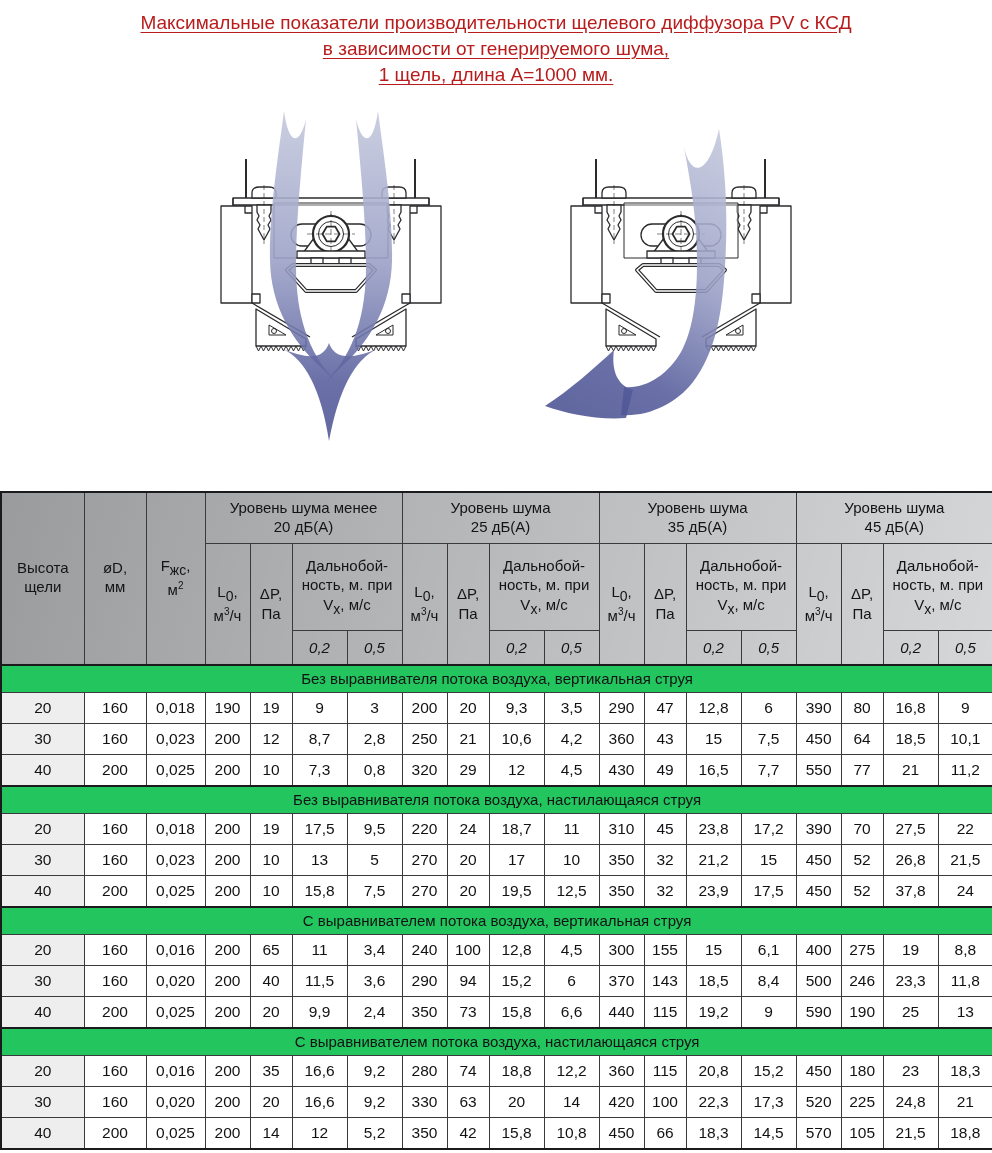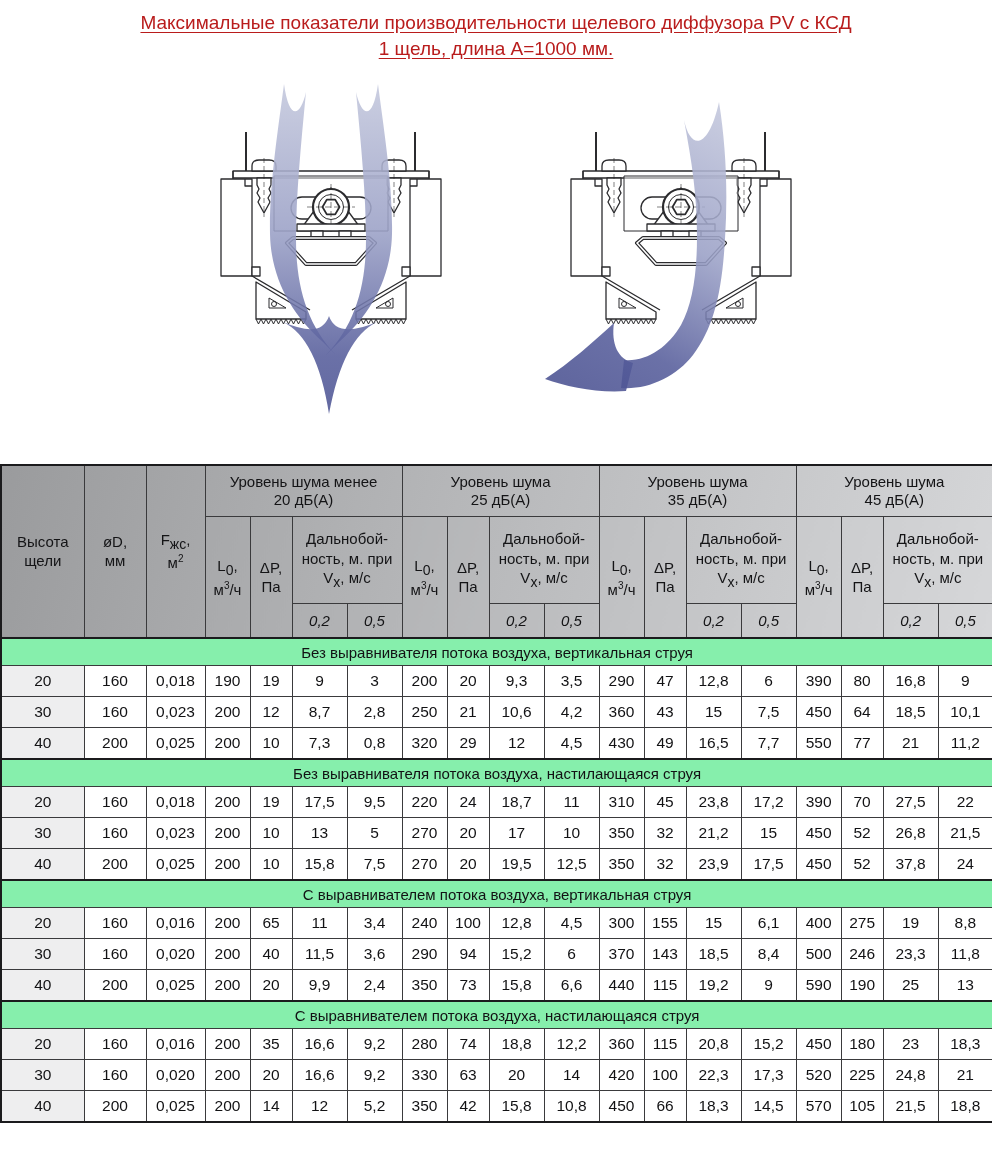--- a/index.html
+++ b/index.html
@@ -29,27 +29,28 @@
   thead th{font-weight:normal;color:#141416;}
   tr.hrow1 th{height:50px;font-size:15px;line-height:1.25;}
   tr.hrow2 th{height:86px;font-size:15px;line-height:1.3;}
   tr.hrow3 th{height:33px;font-size:15px;font-style:italic;}
   th.corner{font-size:15px;}
   th sub{font-size:14px;}
   th sup{font-size:10px;}
   thead{border-bottom:2px solid #1b1b1d;}
   tbody td{height:30px;font-size:15.5px;background:#ffffff;color:#121214;}
   tbody td.rowlabel{background:#eeeeef;}
-  tbody td.section-title{height:26px;font-size:15px;background:#86efac;border-top:2px solid #1b1b1d;}
+  tbody td.section-title{height:26px;font-size:15px;background:#22c55e;border-top:2px solid #1b1b1d;}
 </style>
 </head>
 <body>
 
 <div class="title">
   <span class="tline"><span>Максимальные показатели производительности щелевого диффузора PV с КСД</span></span>
+  <span class="tline"><span>в зависимости от генерируемого шума,</span></span>
   <span class="tline"><span>1 щель, длина А=1000 мм.</span></span>
 </div>
 
 <div class="diagrams">
 
   <svg width="350" height="360" viewBox="0 0 350 360" xmlns="http://www.w3.org/2000/svg">
     <defs>
       <linearGradient id="flowV" gradientUnits="userSpaceOnUse" x1="0" y1="0" x2="0" y2="350">
         <stop offset="0" stop-color="#c6cade"></stop>
         <stop offset="0.45" stop-color="#9aa0c6"></stop>

